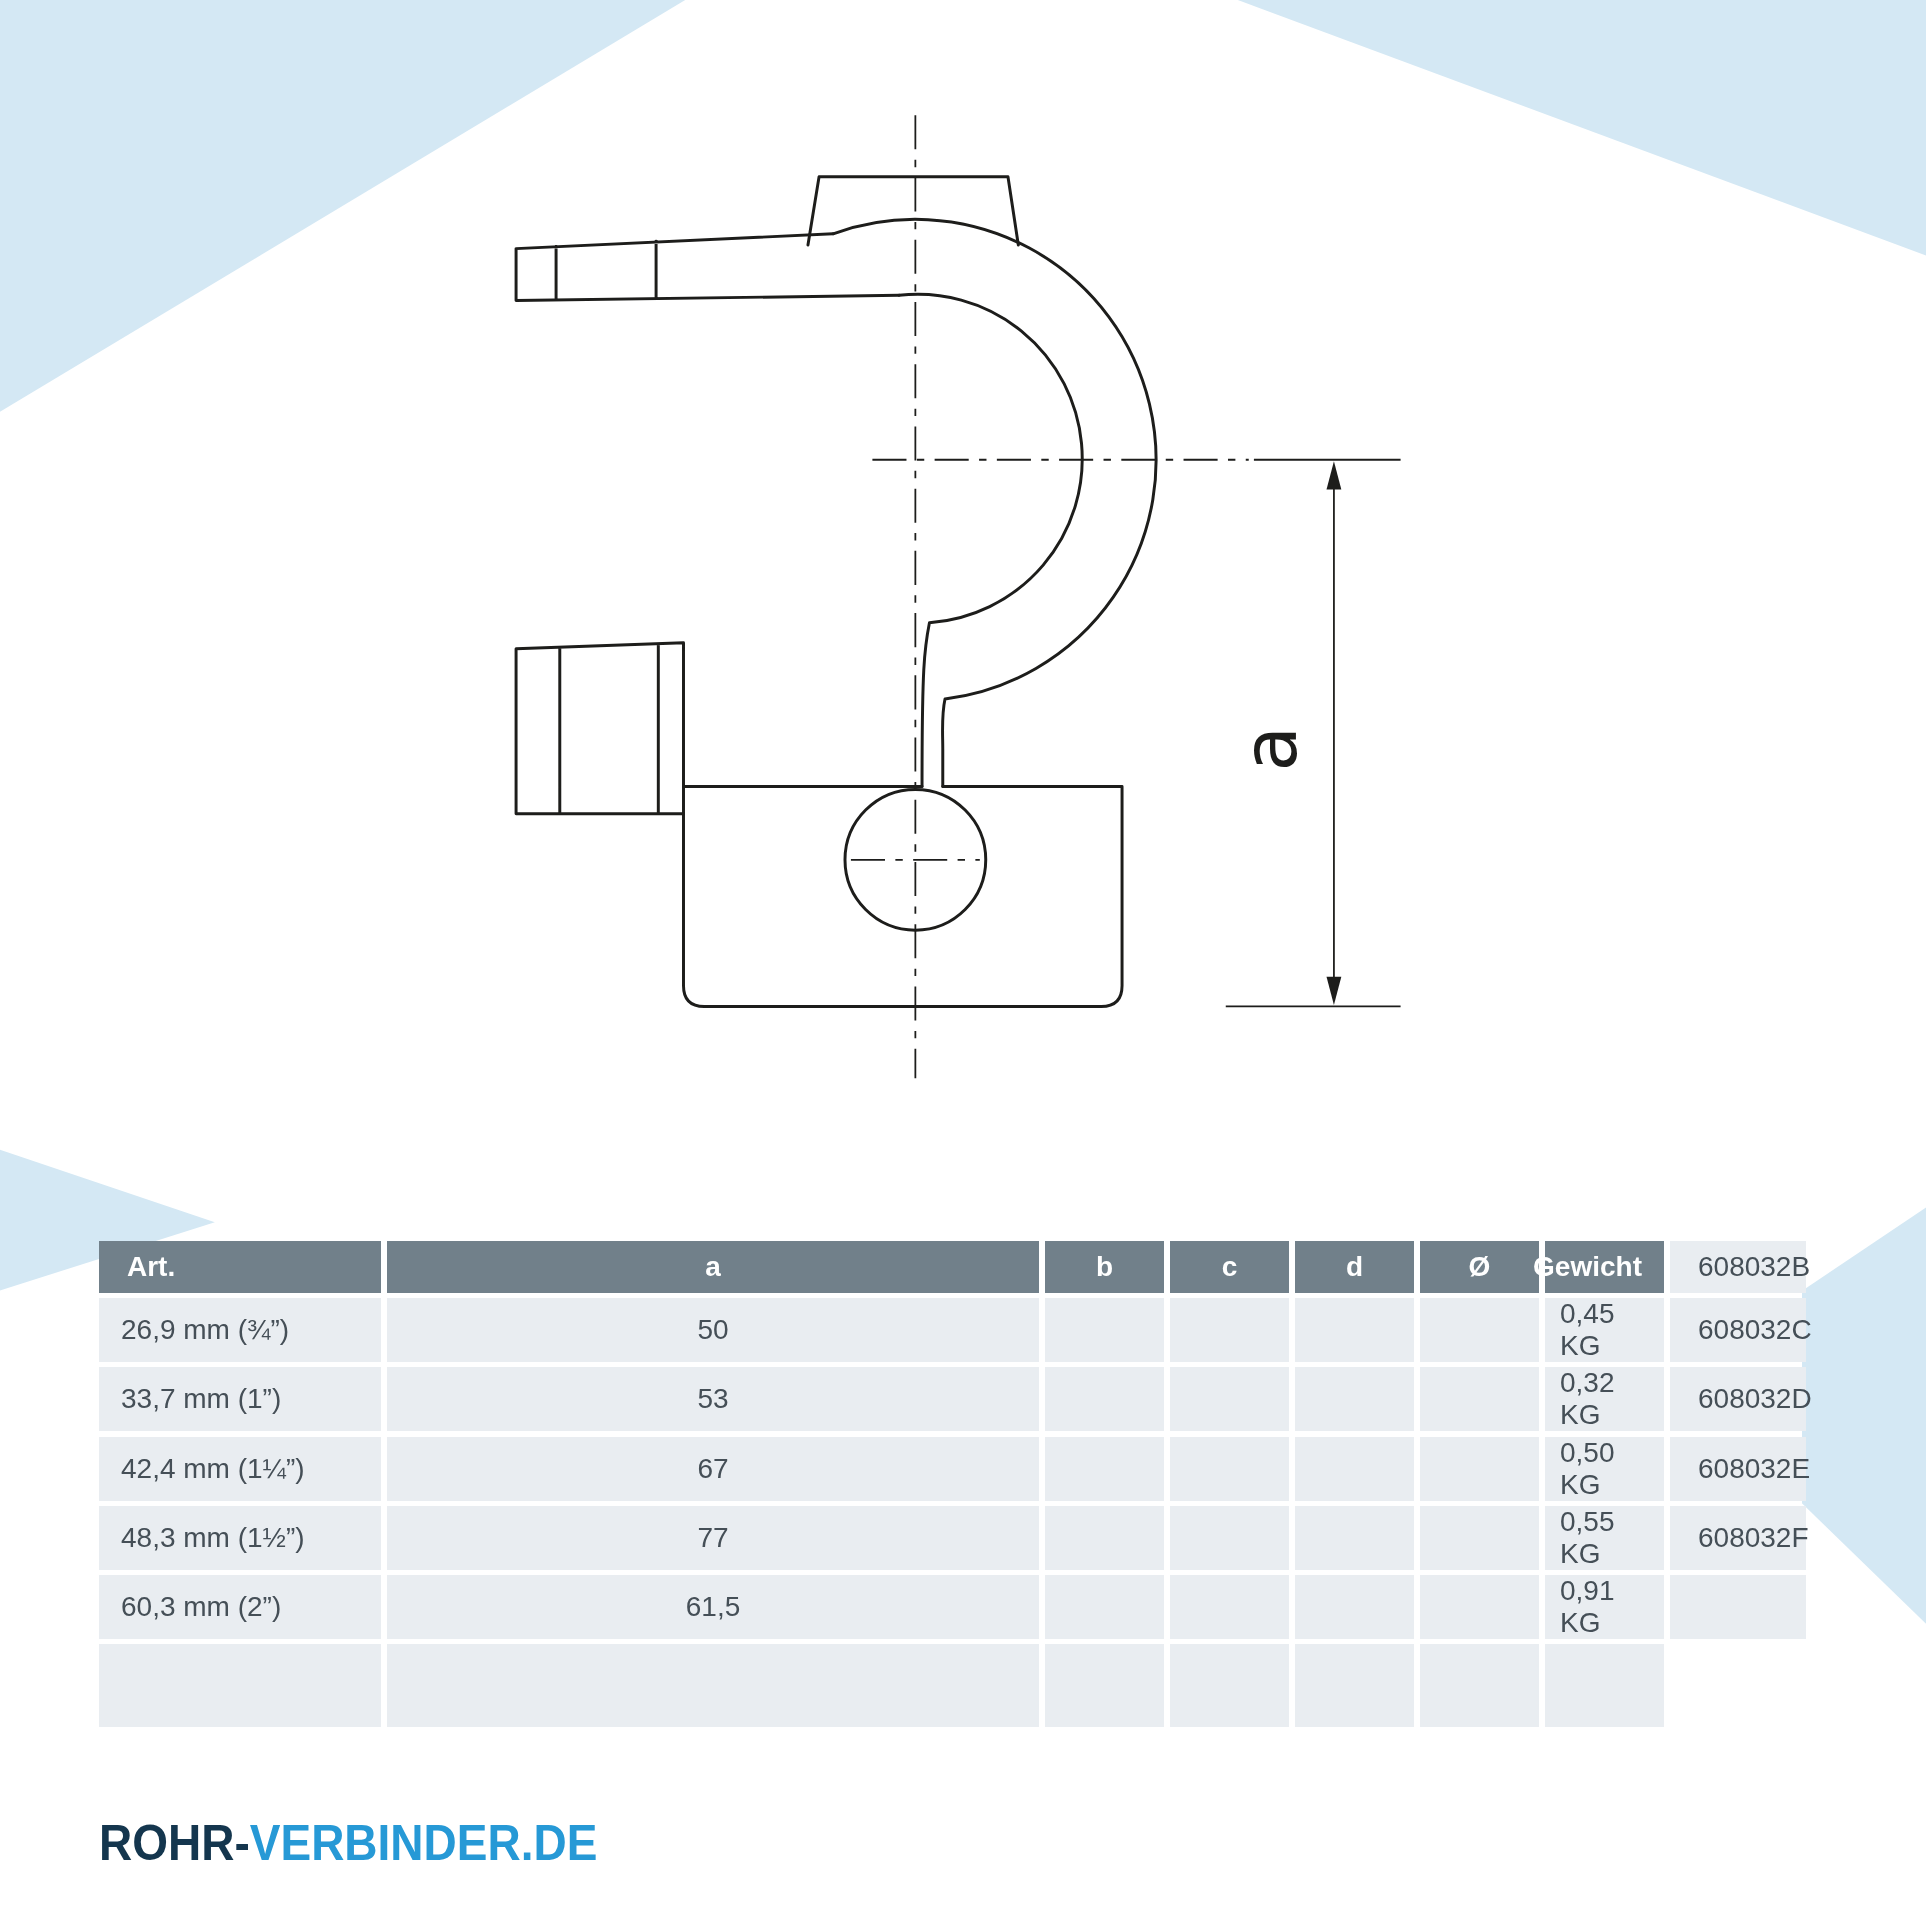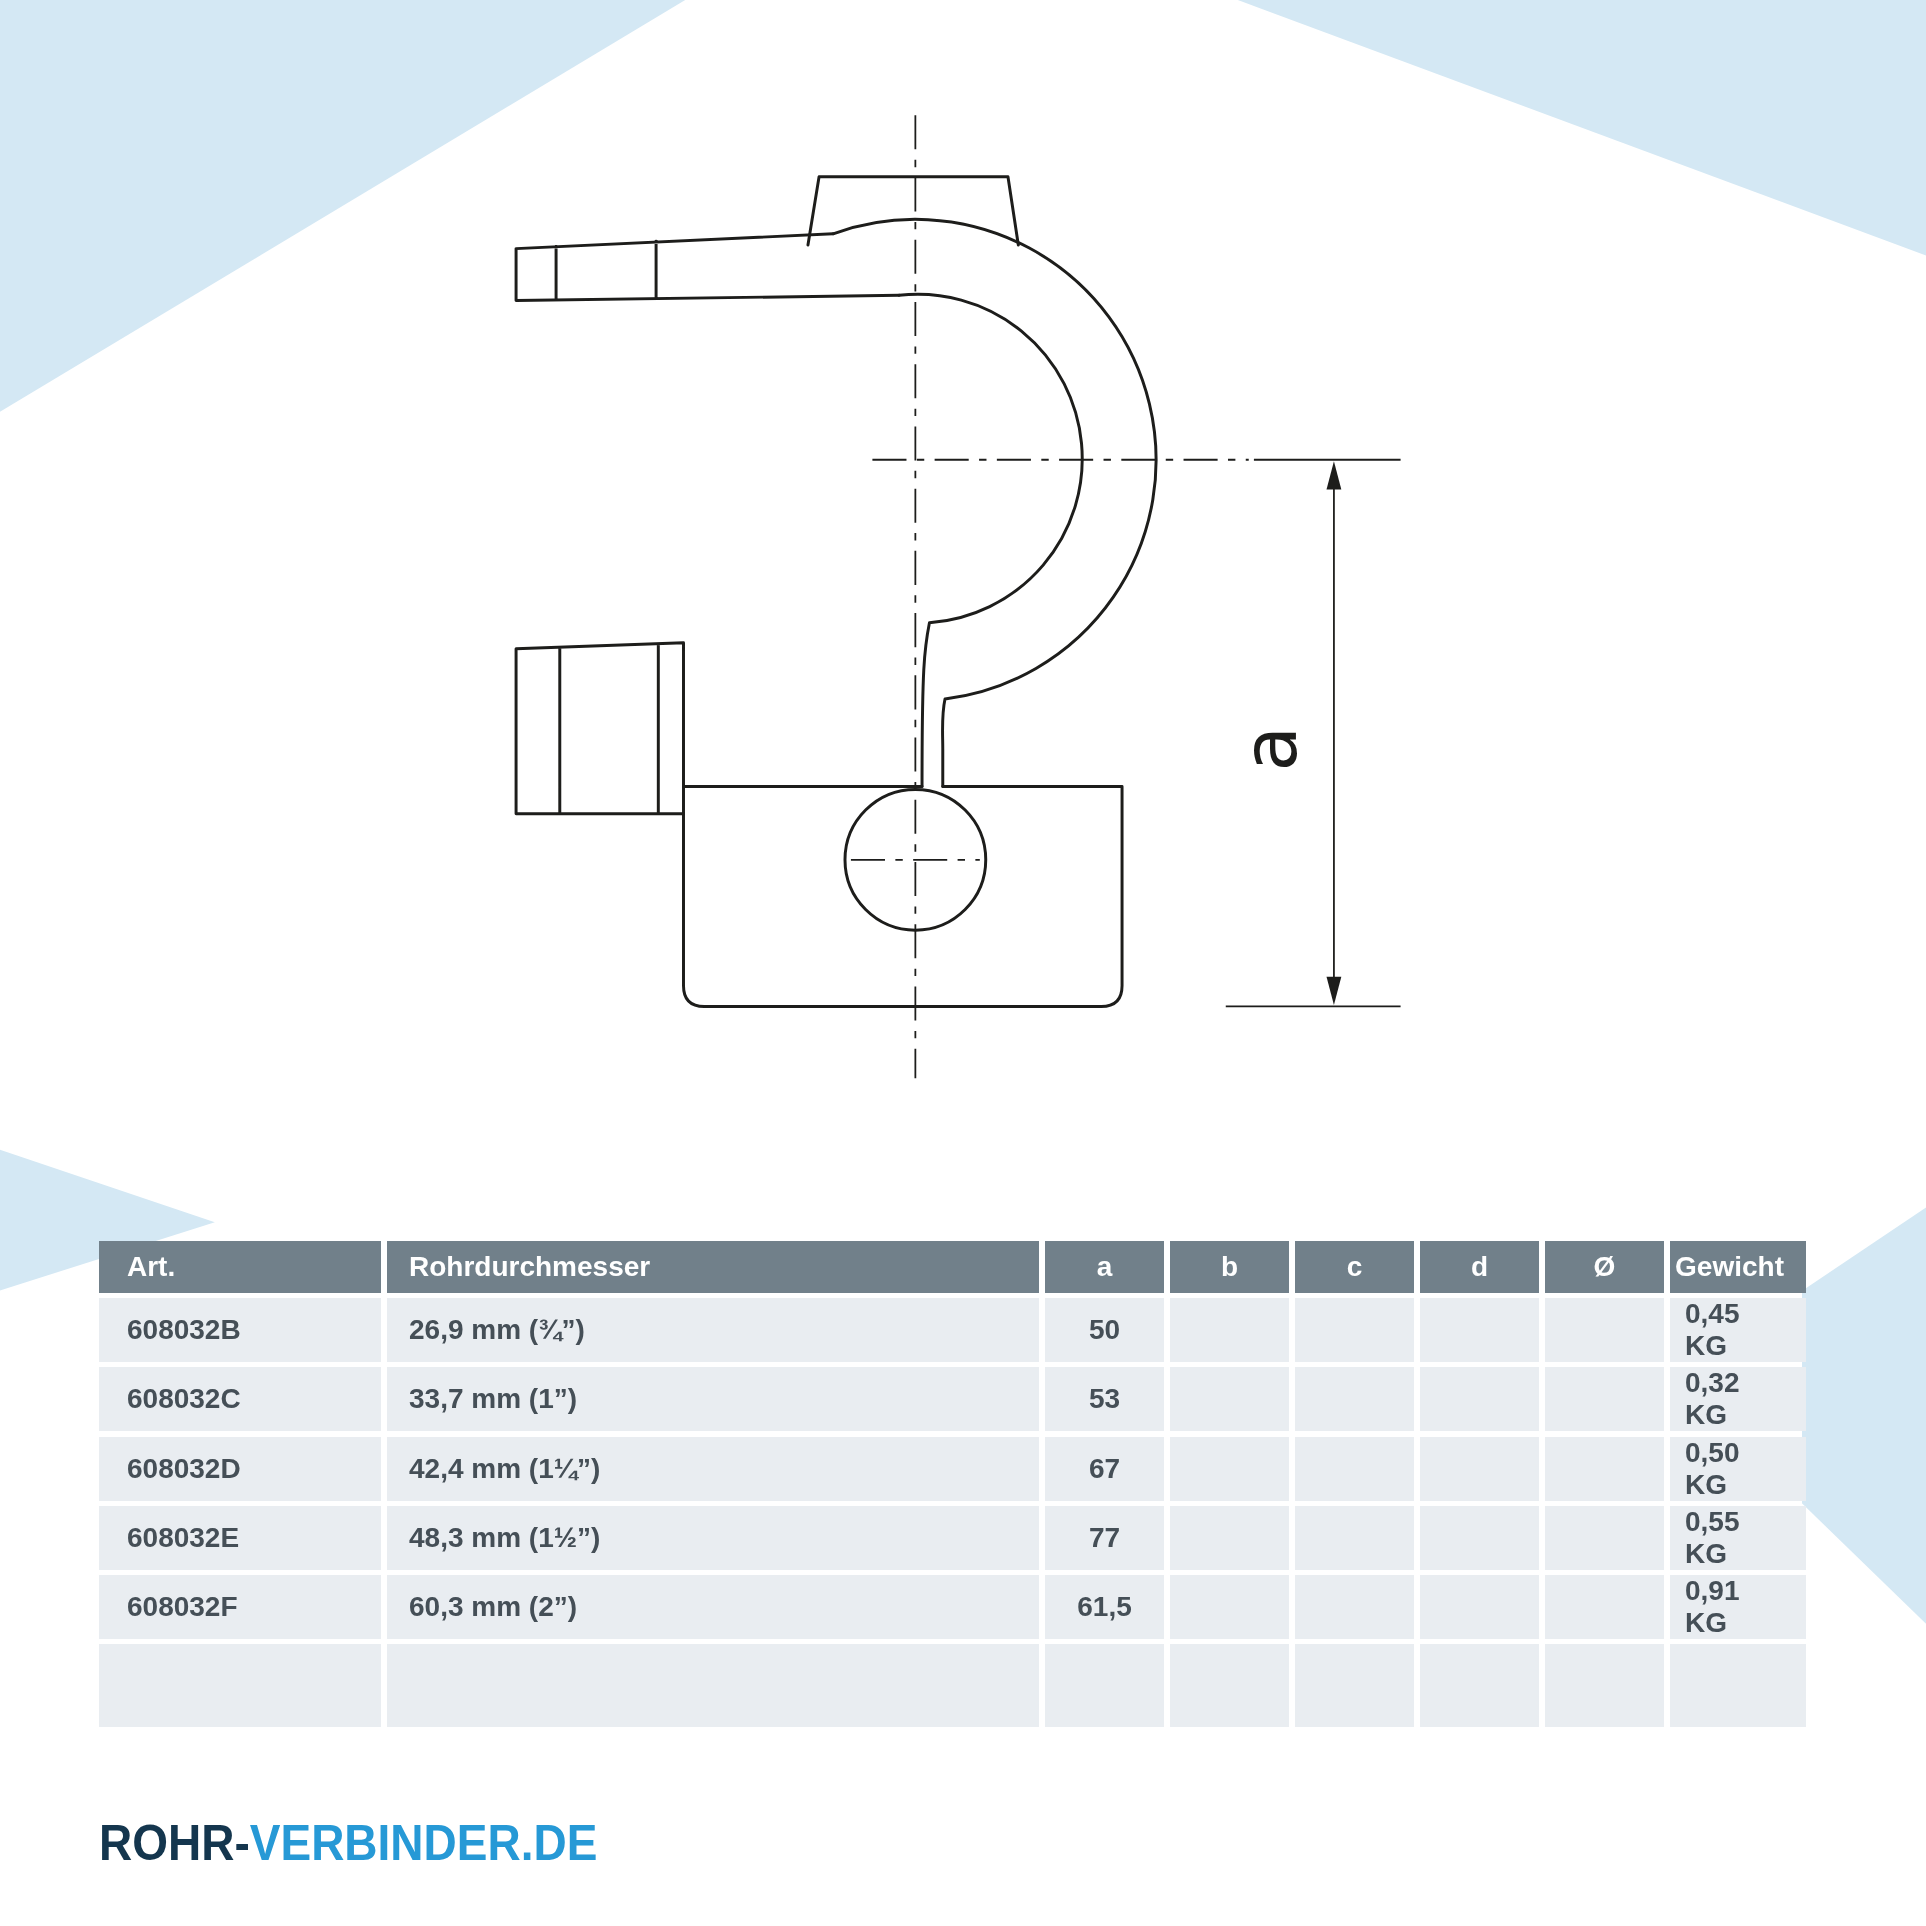--- a/index.html
+++ b/index.html
@@ -22,21 +22,21 @@
     grid-template-columns:282px 652px 119px 119px 119px 119px 119px 136px;
     grid-template-rows:52px repeat(5,64px) 83px;
     gap:5.2px 6px;background:#ffffff;
   }
   .th{
     background:var(--hdr,#71808a);color:#ffffff;font-size:28px;font-weight:600;
     display:flex;align-items:center;
   }
   .td{
     background:var(--row,#e9edf1);color:#454f57;font-size:28px;
-    display:flex;align-items:center;font-weight:bold;
+    display:flex;align-items:center;
   }
   .al{justify-content:flex-start;padding-left:28px;}
   .al2{justify-content:flex-start;padding-left:22px;}
   .ac{justify-content:center;}
   .ar{justify-content:flex-end;padding-right:22px;padding-left:15px;}
 
   .logo{
     position:absolute;left:99px;top:1814px;z-index:3;
     font-size:50px;font-weight:bold;letter-spacing:0px;
     transform:scaleX(0.92);transform-origin:left center;white-space:nowrap;
@@ -76,21 +76,20 @@
     <path class="thin" d="M 1042,480 L 1240,480 M 1004,1218 L 1240,1218"></path>
     <path class="thin" d="M 1150,512 L 1150,1186"></path>
     <path class="arrow" d="M 1150,482 L 1140,520 L 1160,520 Z"></path>
     <path class="arrow" d="M 1150,1216 L 1140,1178 L 1160,1178 Z"></path>
     <text class="dimtext" x="1099" y="870" text-anchor="middle" transform="rotate(-90 1099 870)">a</text>
   </svg>
 </div>
 
 <div class="spec-table">
     <div class="th al">Art.</div>
-    <div class="th al2">Rohrdurchmesser</div>
     <div class="th ac">a</div>
     <div class="th ac">b</div>
     <div class="th ac">c</div>
     <div class="th ac">d</div>
     <div class="th ac">Ø</div>
     <div class="th ar">Gewicht</div>
     <div class="td al">608032B</div>
     <div class="td al2">26,9 mm (¾”)</div>
     <div class="td ac">50</div>
     <div class="td ac"></div>

